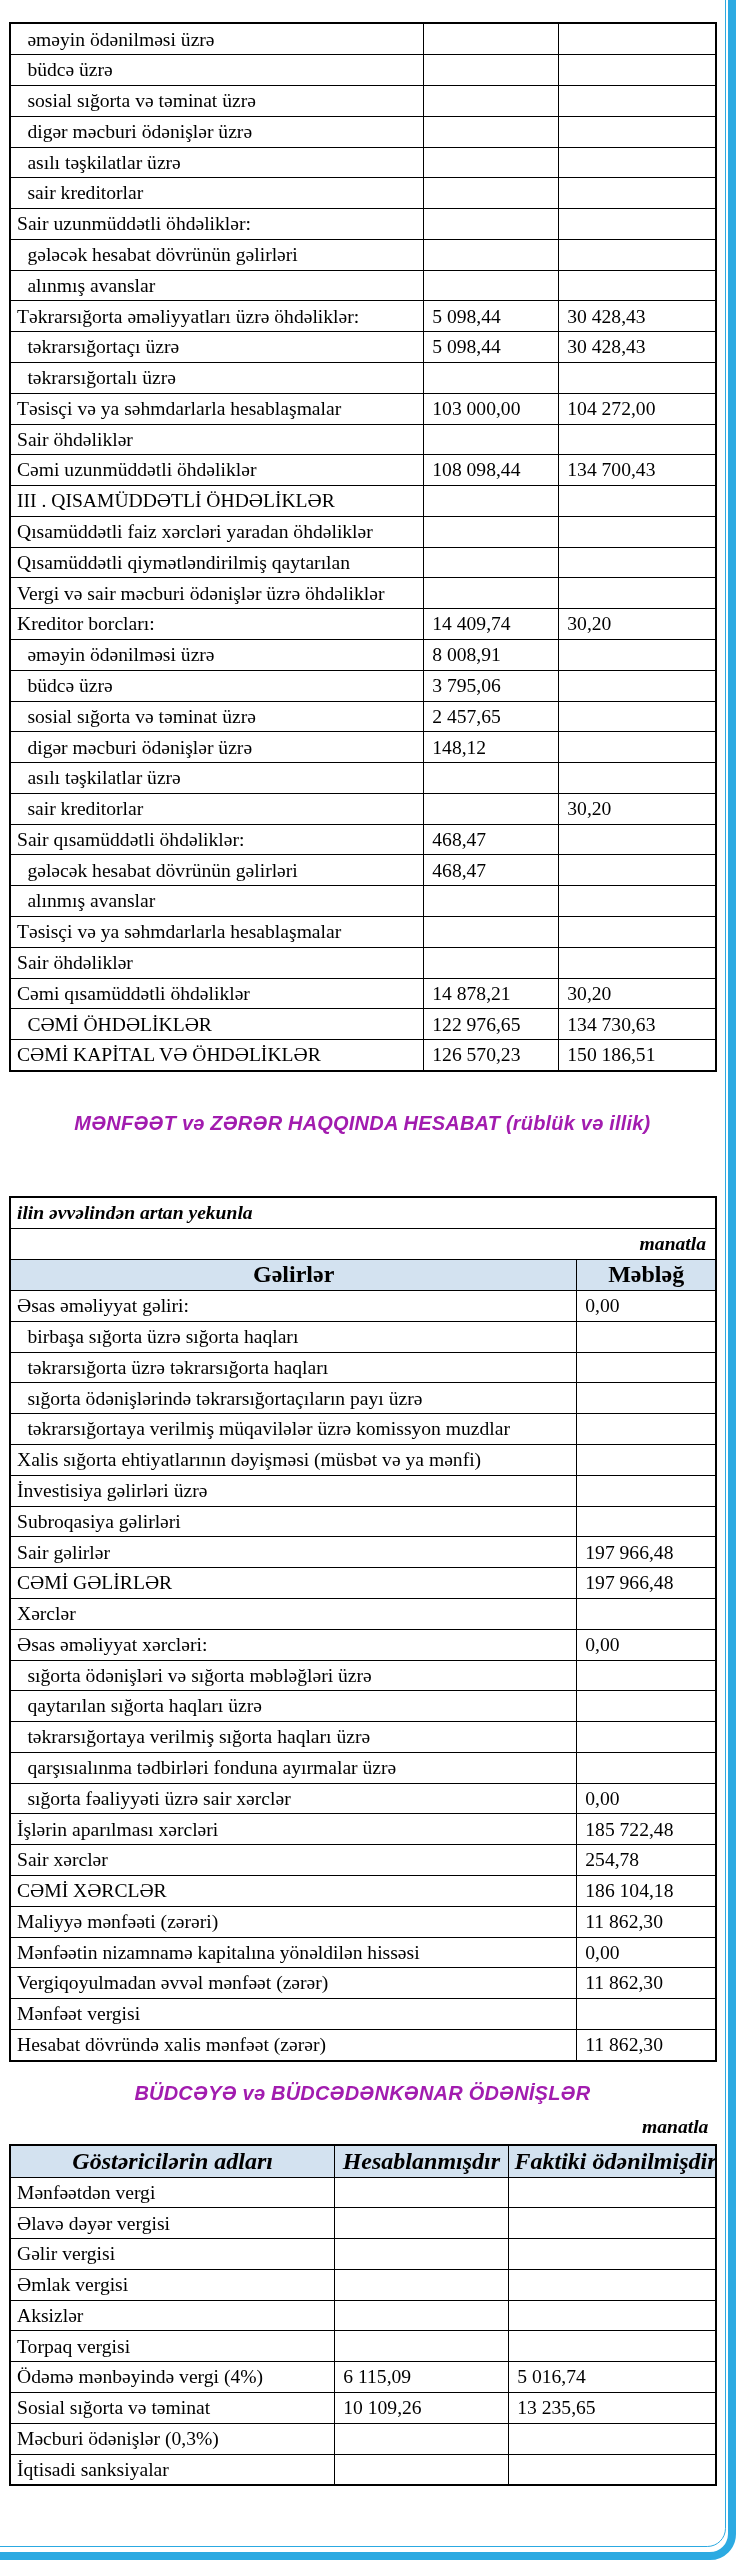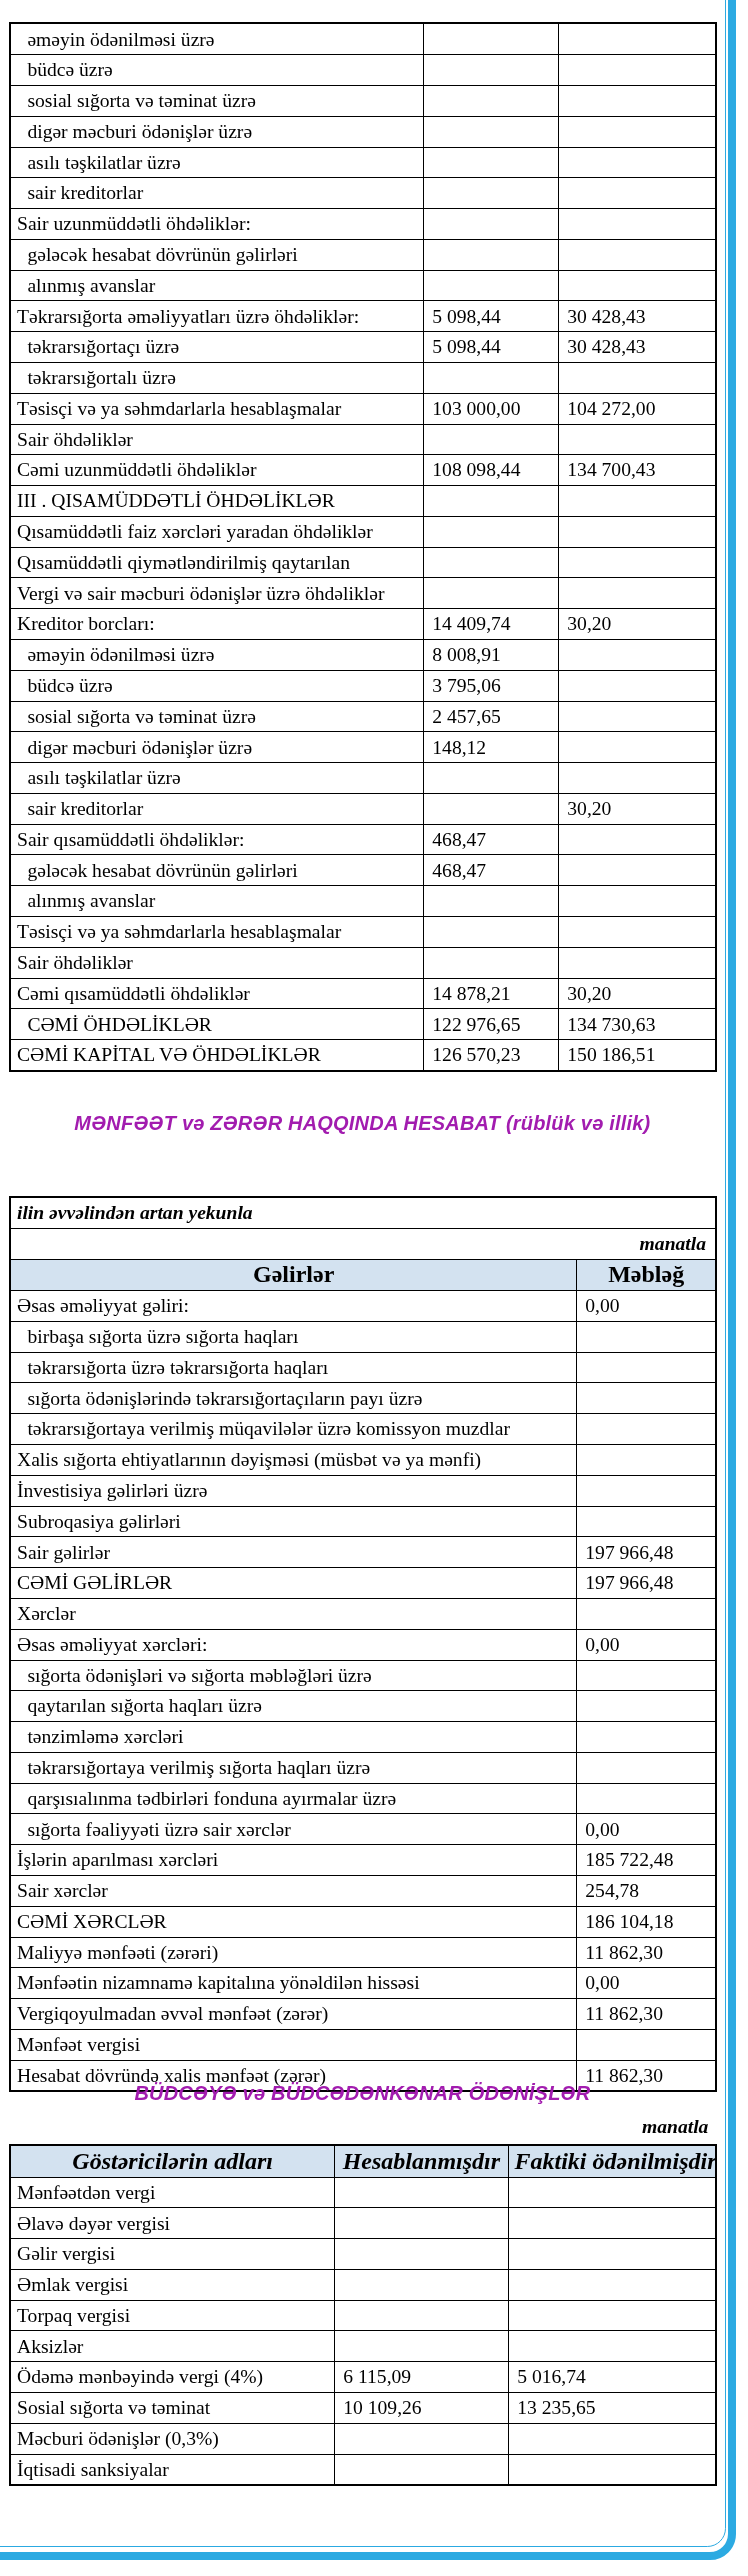--- a/index.html
+++ b/index.html
@@ -305,24 +305,20 @@
         </tr>
         <tr>
           <td class="ind1">sığorta ödənişləri və sığorta məbləğləri üzrə</td>
           <td class="val"></td>
         </tr>
         <tr>
           <td class="ind1">qaytarılan sığorta haqları üzrə</td>
           <td class="val"></td>
         </tr>
         <tr>
-          <td class="ind1">tənzimləmə xərcləri</td>
-          <td class="val"></td>
-        </tr>
-        <tr>
           <td class="ind1">təkrarsığortaya verilmiş sığorta haqları üzrə</td>
           <td class="val"></td>
         </tr>
         <tr>
           <td class="ind1">qarşısıalınma tədbirləri fonduna ayırmalar üzrə</td>
           <td class="val"></td>
         </tr>
         <tr>
           <td class="ind1">sığorta fəaliyyəti üzrə sair xərclər</td>
           <td class="val">0,00</td>
@@ -393,26 +389,26 @@
           <td>Gəlir vergisi</td>
           <td class="val"></td>
           <td class="val"></td>
         </tr>
         <tr>
           <td>Əmlak vergisi</td>
           <td class="val"></td>
           <td class="val"></td>
         </tr>
         <tr>
+          <td>Aksizlər</td>
+          <td class="val"></td>
+          <td class="val"></td>
+        </tr>
+        <tr>
           <td>Torpaq vergisi</td>
-          <td class="val"></td>
-          <td class="val"></td>
-        </tr>
-        <tr>
-          <td>Aksizlər</td>
           <td class="val"></td>
           <td class="val"></td>
         </tr>
         <tr>
           <td>Ödəmə mənbəyində vergi (4%)</td>
           <td class="val">6 115,09</td>
           <td class="val">5 016,74</td>
         </tr>
         <tr>
           <td>Sosial sığorta və təminat</td>

